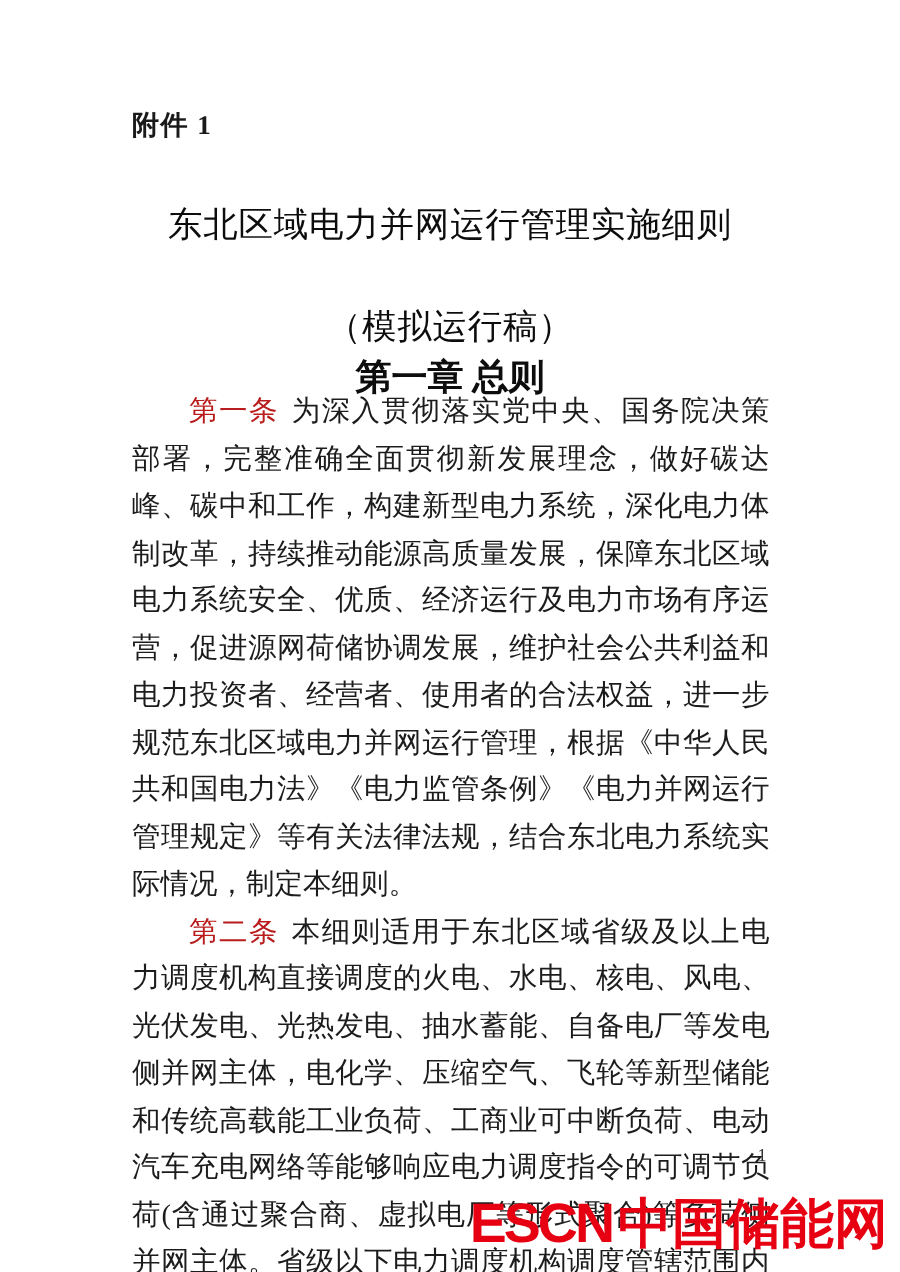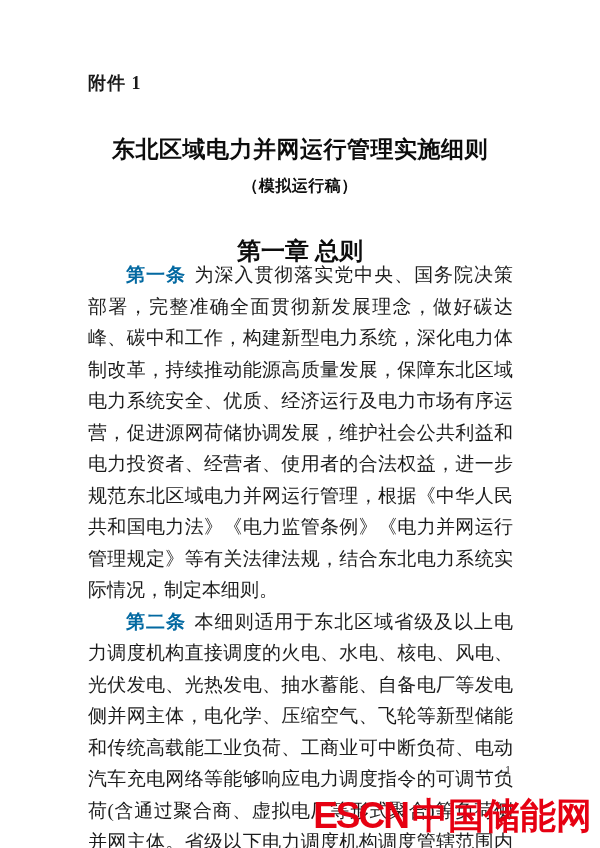--- a/index.html
+++ b/index.html
@@ -24,31 +24,32 @@
   }
   .title-block {
     position: absolute;
     top: 131px;
     left: 0;
     width: 100%;
     text-align: center;
   }
   .doc-title {
     font-size: 23px;
-    font-weight: bold;
+    font-weight: normal;
     line-height: 37px;
     letter-spacing: 0.5px;
     color: #0d0d0d;
   }
   .doc-subtitle {
-    font-size: 16px;
-    font-weight: bold;
+    font-size: 23px;
+    font-weight: normal;
     line-height: 36px;
     letter-spacing: 0.5px;
     color: #0d0d0d;
+    margin-top: 32px;
   }
   .chapter-heading {
     position: absolute;
     top: 235px;
     left: 0;
     width: 100%;
     text-align: center;
     font-size: 24px;
     font-weight: bold;
     color: #0d0d0d;
@@ -62,23 +63,23 @@
     line-height: 31.5px;
     text-align: justify;
     text-justify: inter-ideograph;
     color: #1c1c1c;
   }
   .body-text p {
     text-indent: 2em;
     margin: 0;
   }
   .term {
-    font-weight: bold;
+    font-weight: normal;
     margin-right: 0.45em;
-    color: #0369a1;
+    color: #b91c1c;
   }
   .page-number {
     position: absolute;
     top: 763px;
     right: 89px;
     font-size: 12px;
     color: #333333;
   }
   .logo {
     position: absolute;

